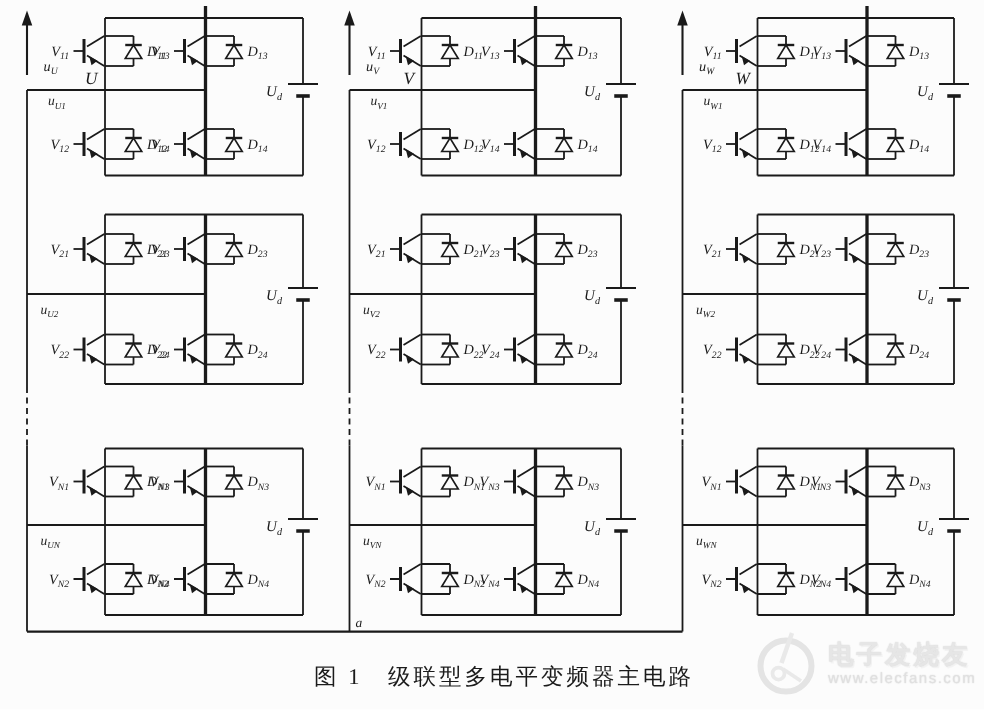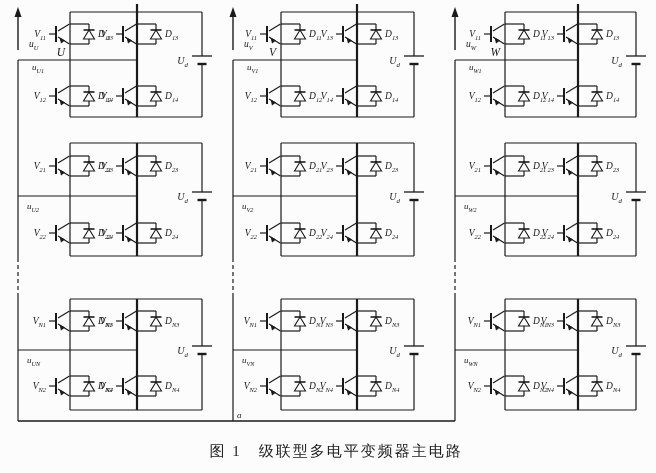--- a/index.html
+++ b/index.html
@@ -668,13 +668,25 @@
           </g>
           <text x="464" y="363" font-size="9" text-anchor="start" fill="#1a1a1a" font-family="Liberation Serif, serif" font-style="italic">u<tspan font-size="6.12" dy="2.5">WN</tspan></text>
         </g>
       </g>
       <line x1="18" y1="421" x2="455" y2="421" stroke="#1a1a1a" stroke-width="1.5"></line>
       <text x="237" y="418" font-size="9" font-style="italic" fill="#1a1a1a" font-family="Liberation Serif, serif">a</text>
     </svg>
 
   <div id="caption">图 1　级联型多电平变频器主电路</div>
 
+  <div id="watermark">
+    <svg width="44" height="50" viewBox="0 0 44 50">
+      <circle cx="20" cy="26" r="17" fill="none" stroke="#e4e4e4" stroke-width="4"></circle>
+      <line x1="24" y1="4" x2="17" y2="24" stroke="#e9e9e9" stroke-width="3"></line>
+      <circle cx="15" cy="31" r="4" fill="none" stroke="#e9e9e9" stroke-width="2.5"></circle>
+      <line x1="18" y1="28" x2="30" y2="36" stroke="#e9e9e9" stroke-width="2.5"></line>
+    </svg>
+    <div class="wm-text">
+      <span class="wm-brand">电子发烧友</span>
+      <span class="wm-url">www.elecfans.com</span>
+    </div>
+  </div>
 </div>
 
 </body></html>

